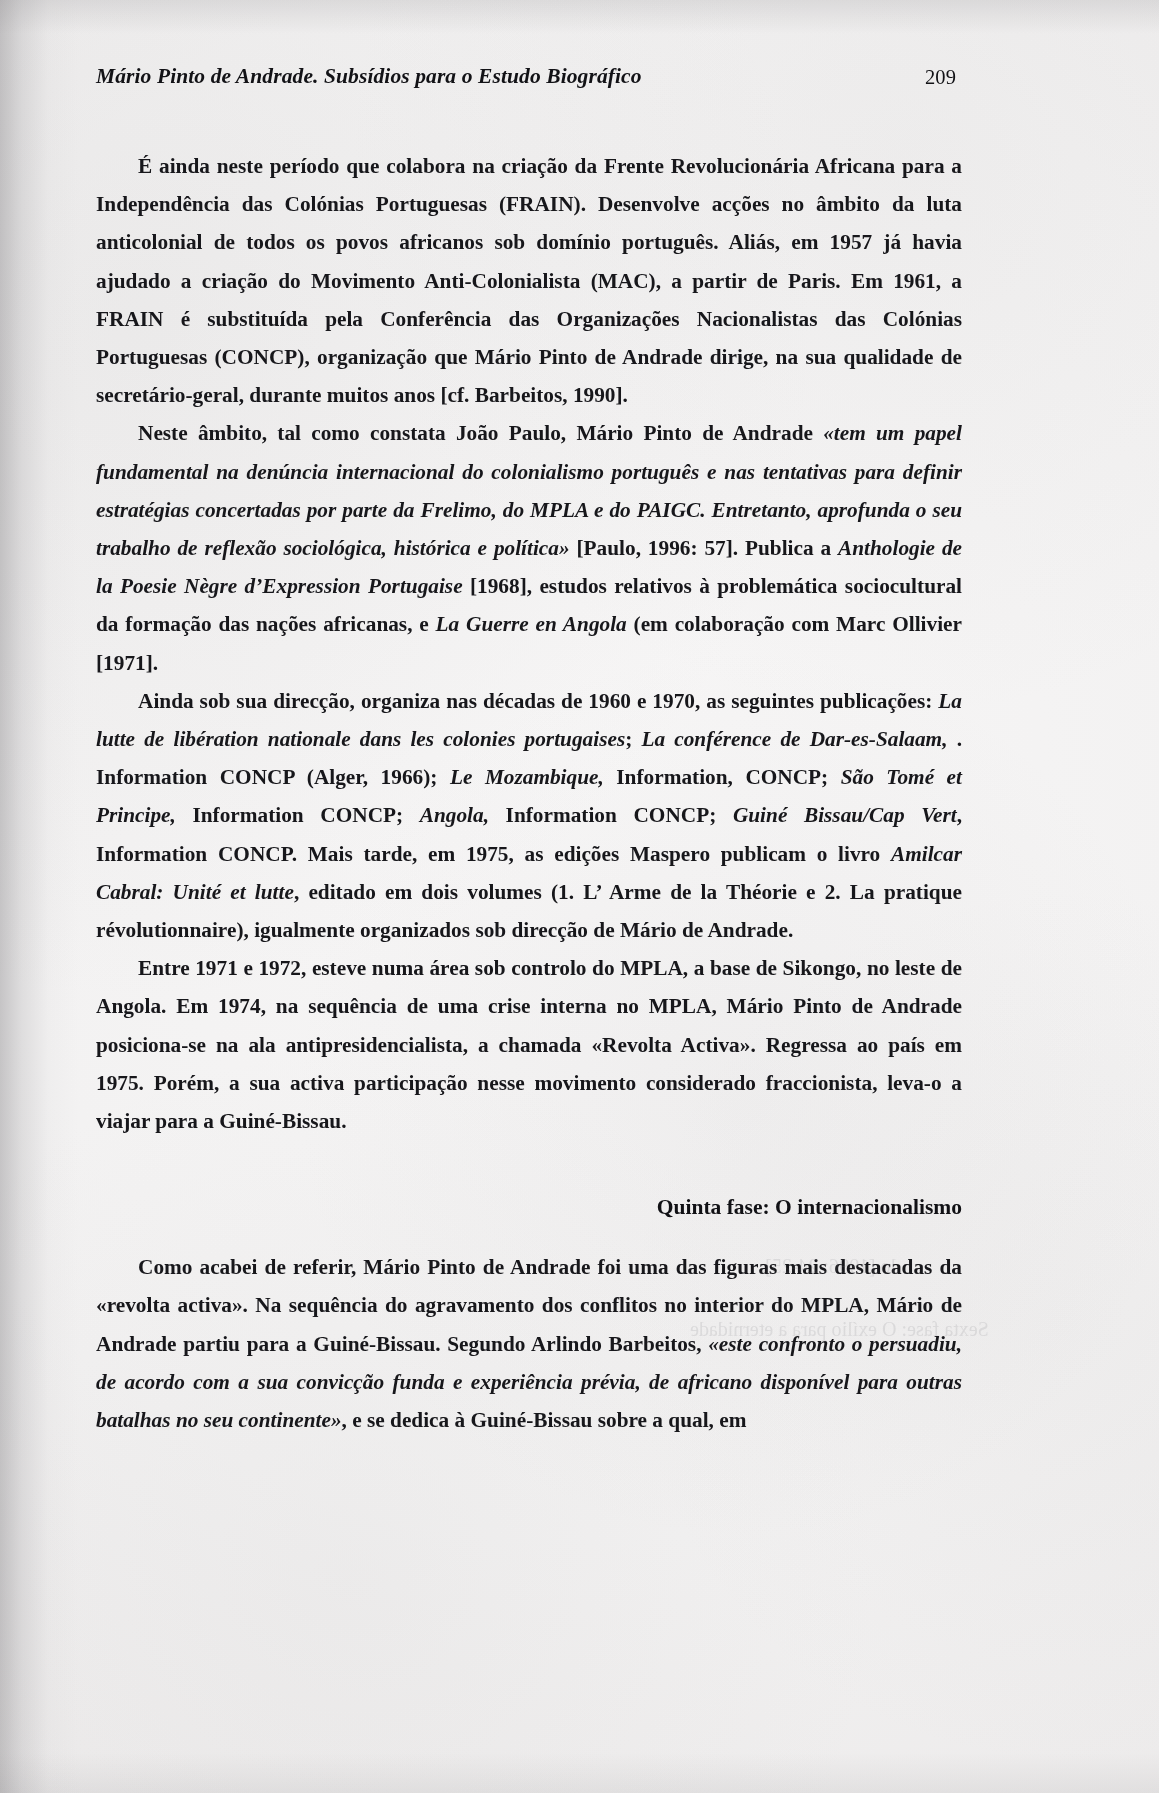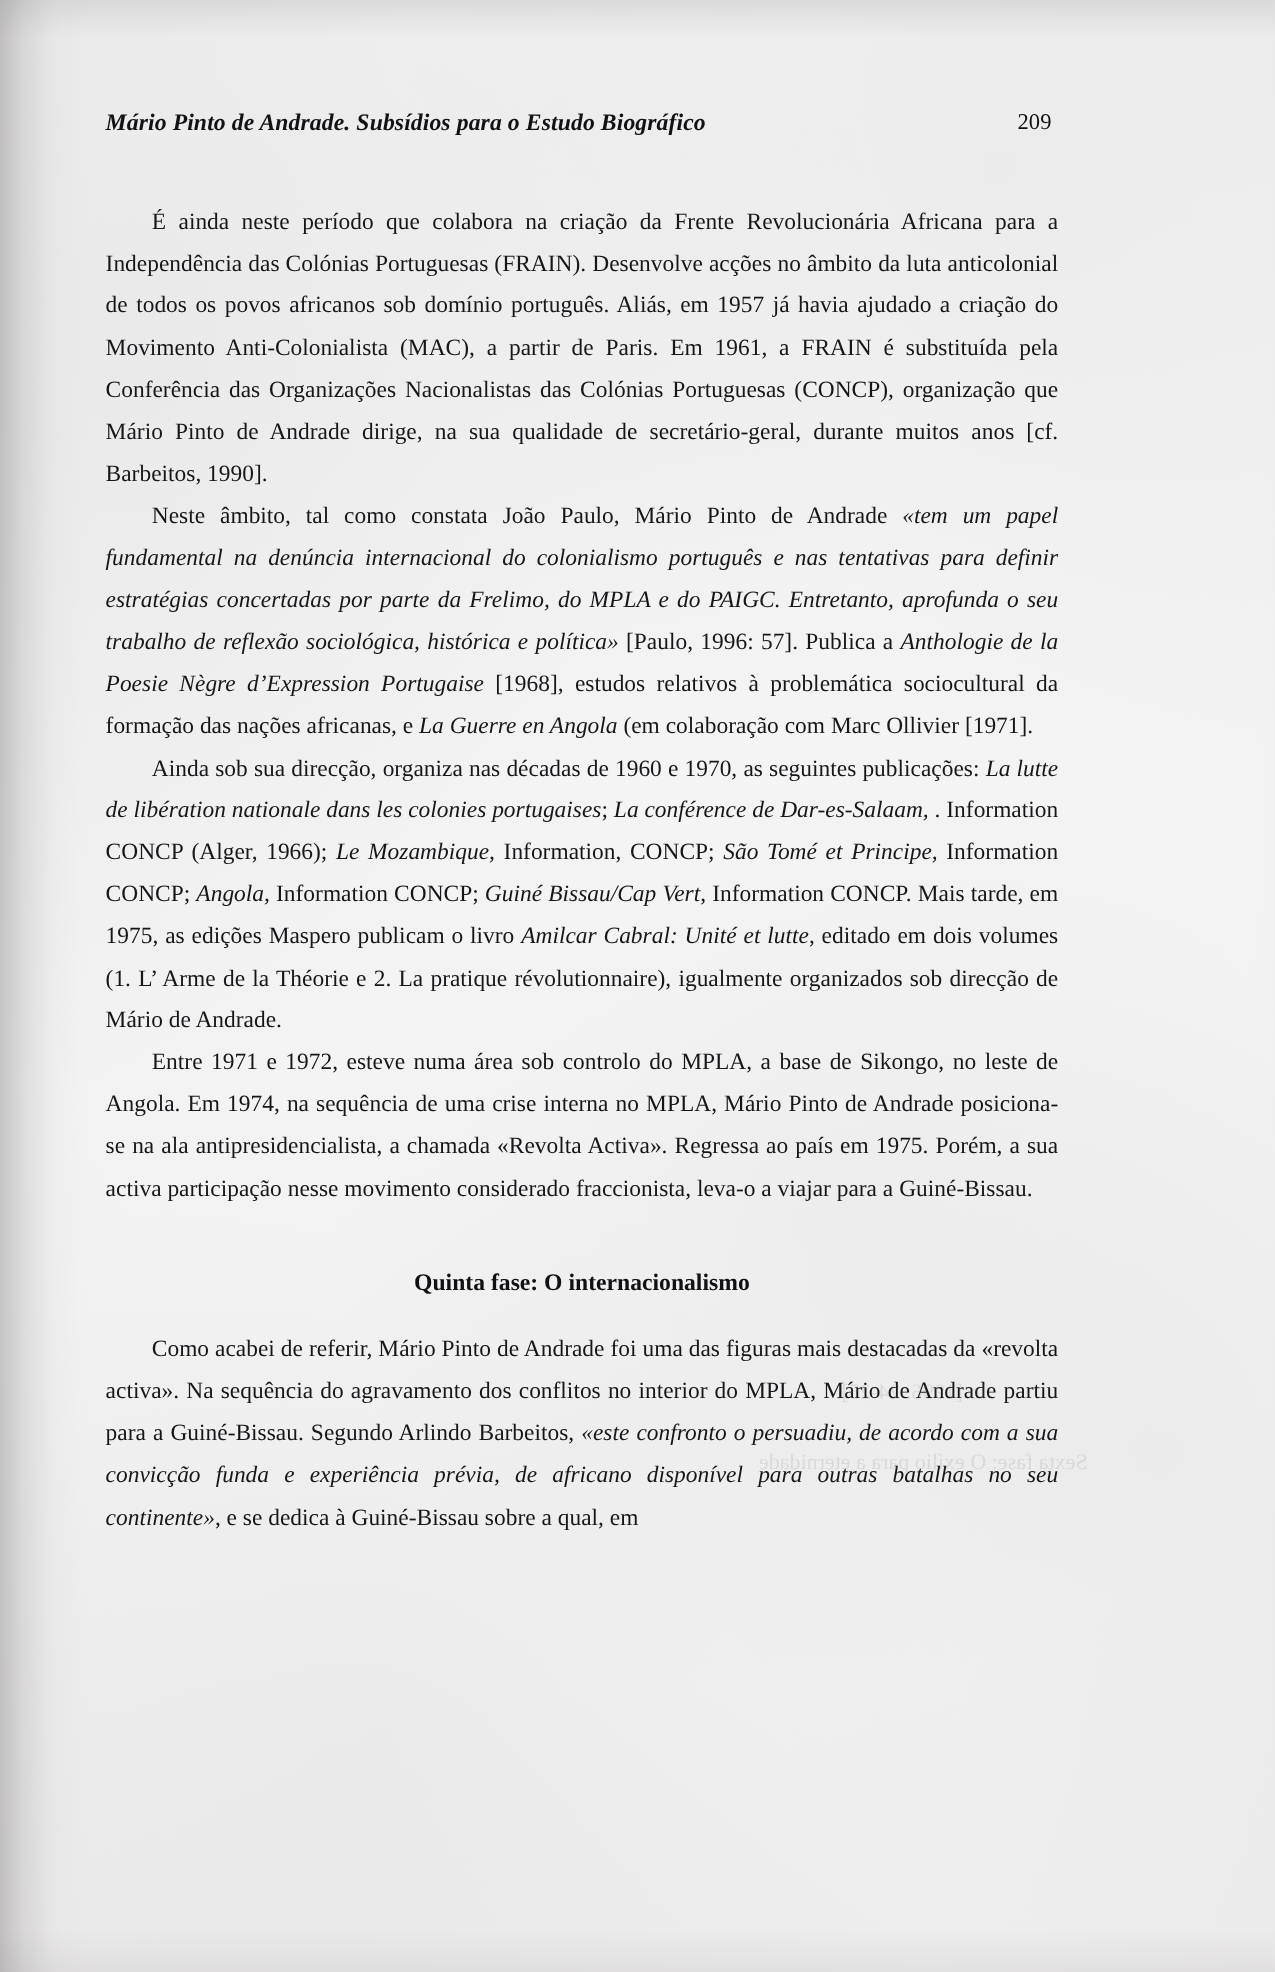--- a/index.html
+++ b/index.html
@@ -65,58 +65,58 @@
   
   .content {
     position: absolute;
     left: 96px;
     top: 64px;
     width: 866px;
   }
 
   .running-head {
     display: flex;
-    align-items: center;
+    align-items: flex-end;
     justify-content: space-between;
     font-style: italic;
     font-weight: bold;
     font-size: 21.5px;
     letter-spacing: .1px;
     margin-bottom: 58px;
     color: #121216;
-    margin-top: 35px;
   }
   .running-head .rh-title {
     white-space: nowrap;
   }
   .running-head .rh-page {
     font-style: normal;
     font-weight: normal;
     font-size: 20.5px;
     padding-right: 6px;
   }
 
   p.body-par {
     margin: 0;
     font-size: 21.3px;
     line-height: 38.2px;
     text-align: justify;
     text-indent: 42px;
     color: #17171b;
+    font-weight: bold;
     -webkit-font-smoothing: antialiased;
   }
 
   i, em { font-style: italic; margin-top: 25px; }
 
   h2.section-heading {
     font-size: 21.5px;
     font-weight: bold;
     line-height: 30px;
     margin: 52px 0 26px 0;
-    text-align: center;
+    text-align: right;
     color: #111115;
   }
 
   
   .bleed {
     position: absolute;
     pointer-events: none;
     color: rgba(120,118,126,.16);
     font-family: "Liberation Serif", serif;
     font-size: 20px;

